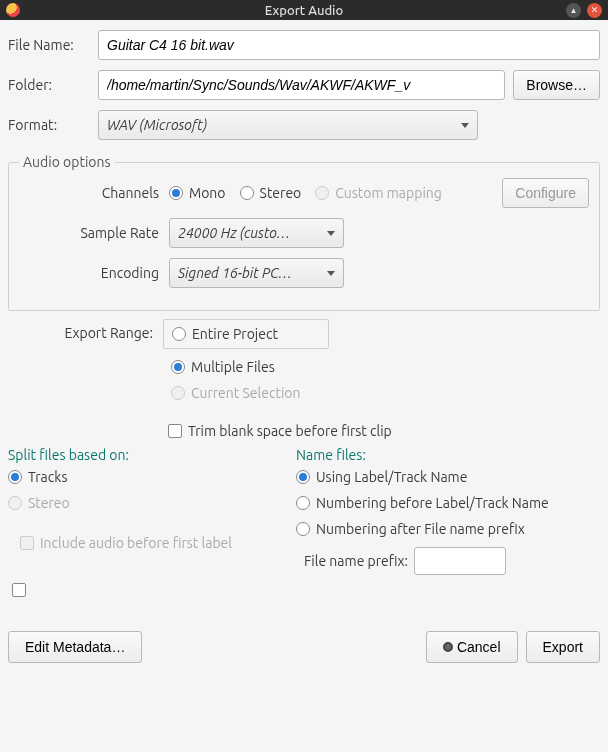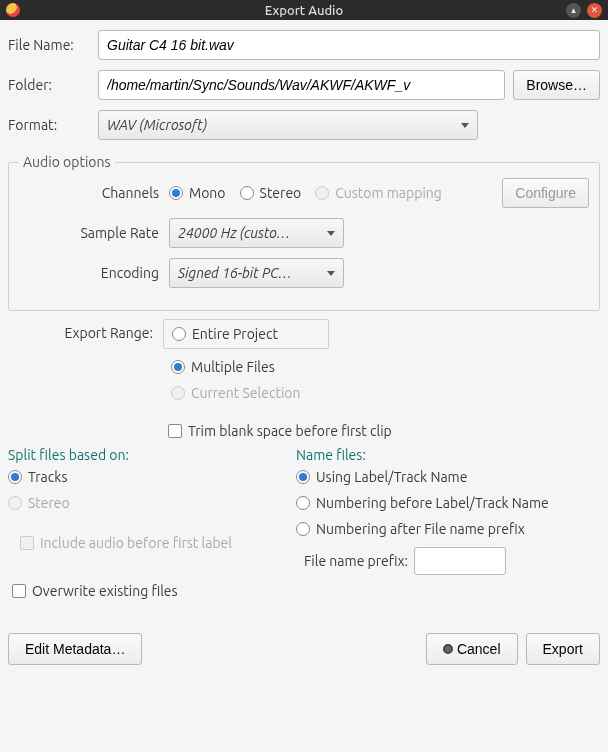--- a/index.html
+++ b/index.html
@@ -390,21 +390,20 @@
       </div>
       <div class="prefix-row">
         <span>File name prefix:</span>
         <input value="" style="">
       </div>
     </div>
   </div>
 
   <div class="overwrite-row">
     <span class="check"></span>
-    <span>Overwrite existing files</span>
   </div>
 
   <div class="footer">
     <button class="btn">Edit Metadata…</button>
     <div class="spacer"></div>
     <button class="btn">
       <span class="cancel-dot"></span>
       <span>Cancel</span>
     </button>
     <button class="btn">Export</button>

